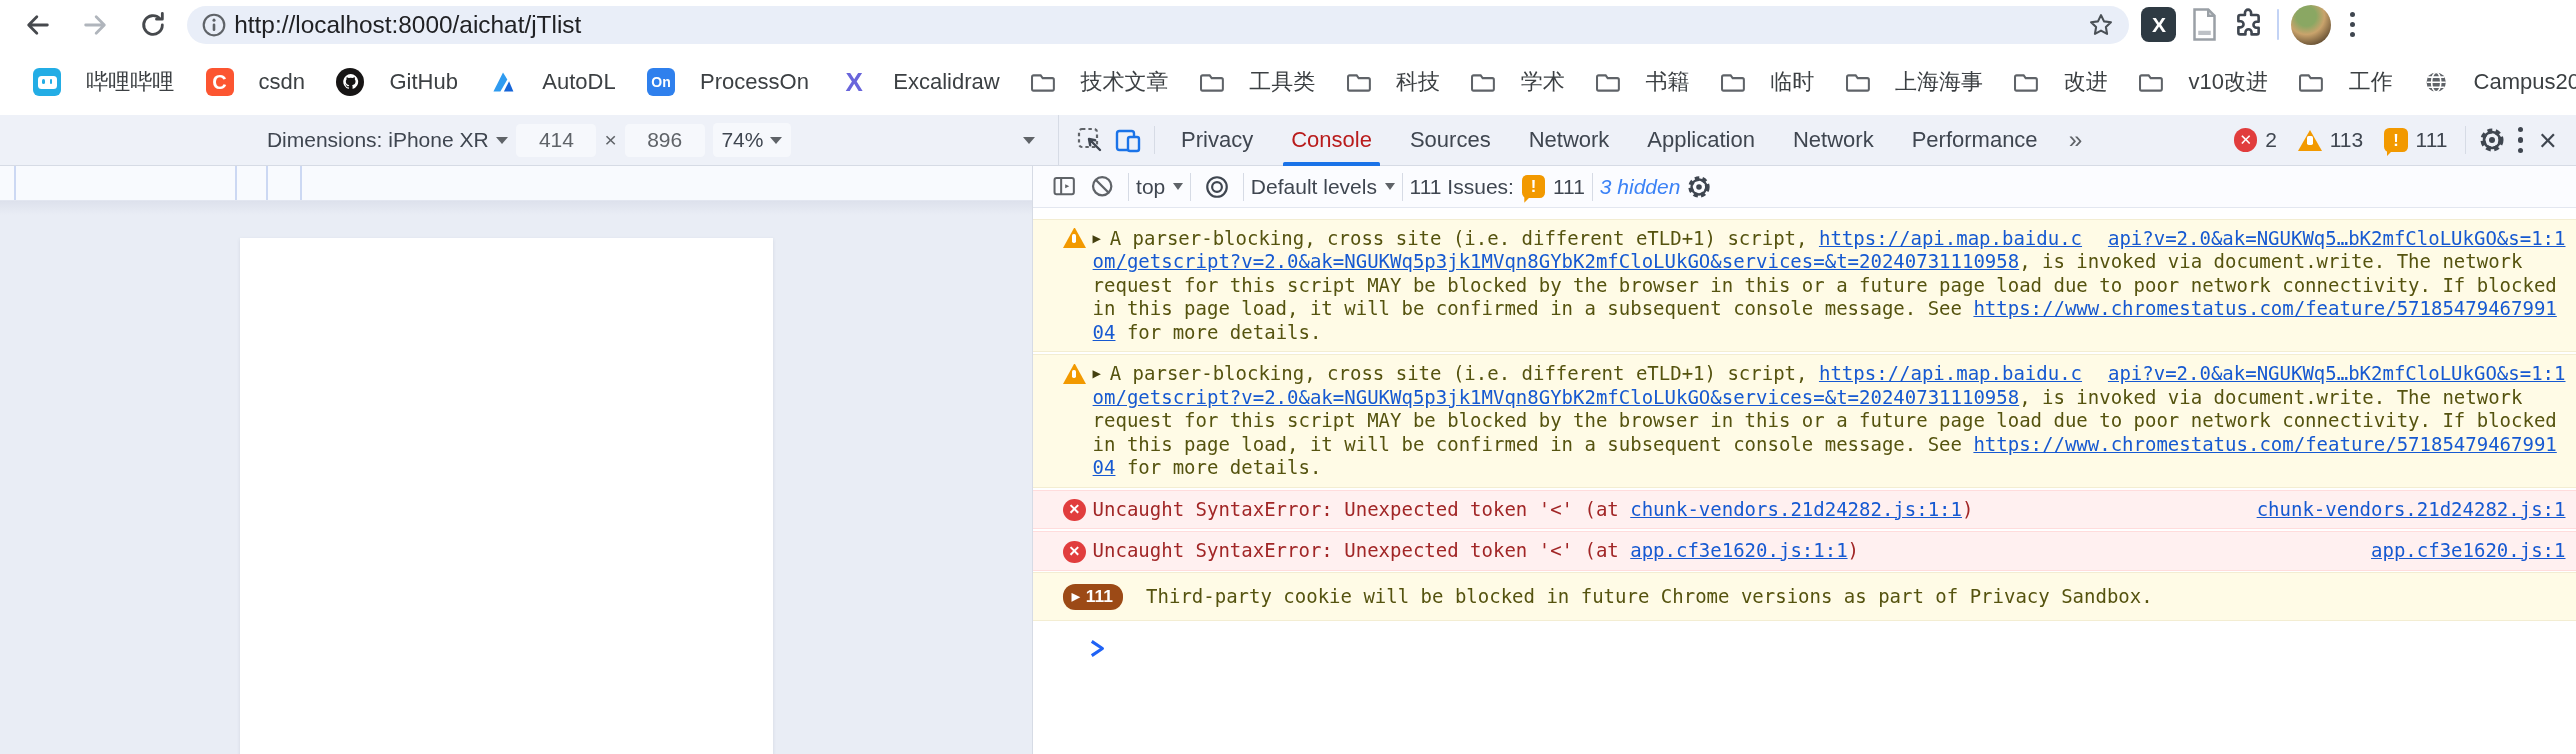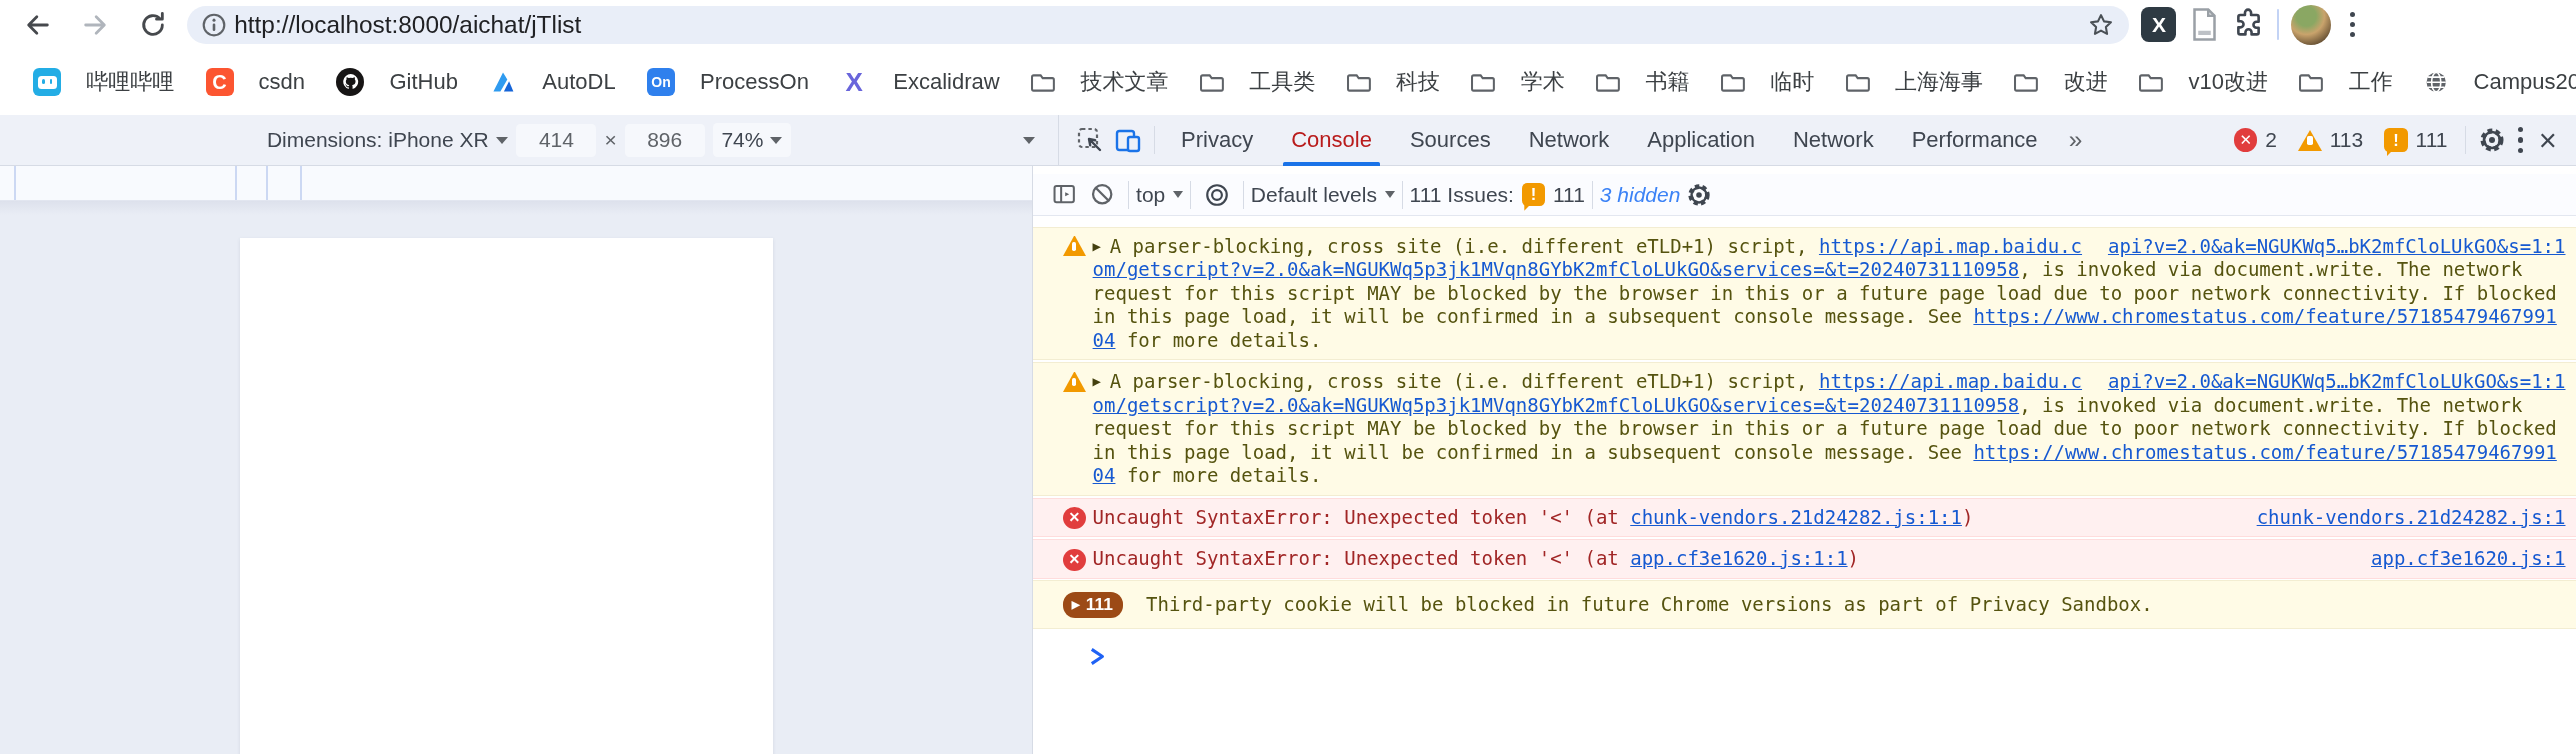--- a/index.html
+++ b/index.html
@@ -57,21 +57,21 @@
   .close-x { font-size:31px; color:#3f4650; padding:0 8.7px; line-height:1; }
 
   
   .main { display:flex; height:588px; }
   .left-pane { width:1033px; flex:0 0 auto; border-right:0.9px solid #d6dbe5; display:flex; flex-direction:column; }
   .mq-strip { height:35px; background:#f8fafe; border-bottom:0.9px solid #e2e6f0; position:relative; }
   .mq-strip i { position:absolute; top:0; bottom:0; width:1.7px; background:#ccd8f3; }
   .viewport { flex:1; background:linear-gradient(#dde1ec, #e9edf5 14px); position:relative; }
   .device-page { position:absolute; left:240px; top:37px; width:533px; height:557px; background:#fff; box-shadow:0 0.9px 3.5px rgba(60,70,100,.12); }
 
-  .devtools { flex:1; display:flex; flex-direction:column; background:#fff;margin-top:8px; }
+  .devtools { flex:1; display:flex; flex-direction:column; background:#fff; }
   .console-toolbar { height:42px; display:flex; align-items:center; padding:0 12.2px; background:#fbfcff; border-bottom:0.9px solid #e3e7f0; font-size:21px; color:#3f4650; }
   .filter-pill { flex:1; height:30px; margin:0 26px 0 8.7px; background:#e9eef8; border-radius:15px; display:flex; align-items:center; padding:0 12.2px; gap:8.7px; }
   .filter-input { flex:1; border:none; background:transparent; outline:none; font-size:21px; color:#3f4650; font-family:"Liberation Sans",sans-serif; }
   .filter-input::placeholder { color:#80868b; }
   .muted { color:#3b82f6;font-style:italic; }
   .ct-item { display:flex; align-items:center; gap:7.8px; white-space:nowrap; }
   .caret-sm { width:0; height:0; border-left:5.2px solid transparent; border-right:5.2px solid transparent; border-top:7px solid #5f6368; }
 
   
   .console-msgs { flex:1; overflow:hidden; font-family:"DejaVu Sans Mono","Liberation Mono",monospace; font-size:19px; line-height:23.5px; padding-top:10.5px; background:#fff; }

